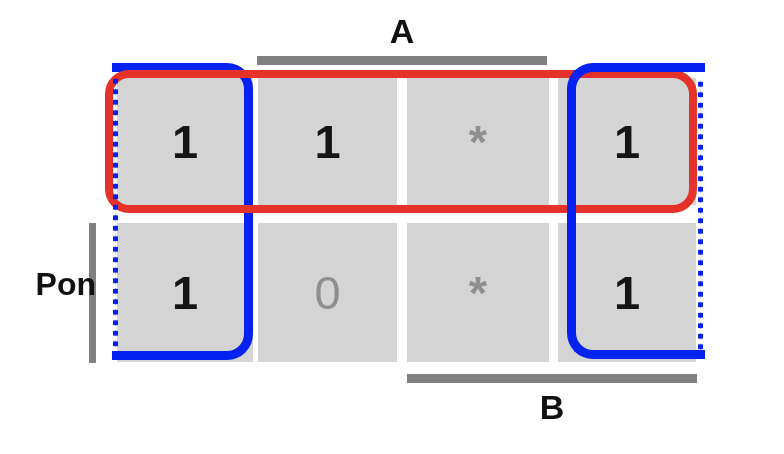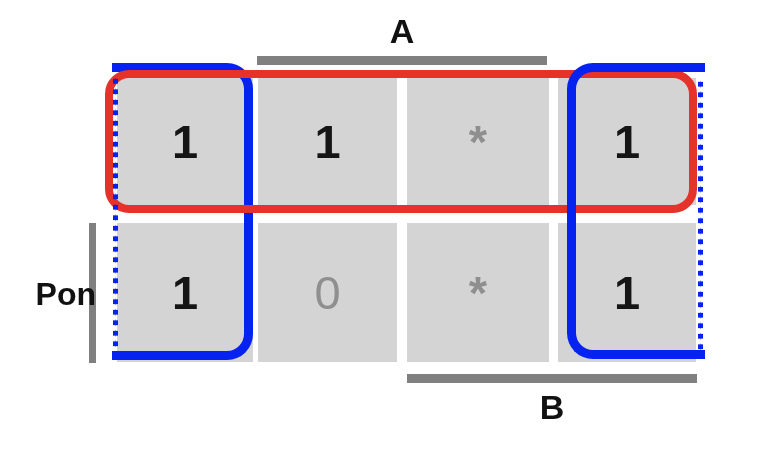--- a/index.html
+++ b/index.html
@@ -38,21 +38,21 @@
   
   .bar{position:absolute;background:var(--bar);z-index:1;}
   .bar-a{left:257px;top:56px;width:290px;height:9px;}
   .bar-b{left:407px;top:374px;width:290px;height:9px;}
   .bar-pon{left:89px;top:223px;width:7px;height:140px;}
 
   
   .varlabel{position:absolute;font-weight:700;color:#111;font-size:34px;line-height:1;z-index:6;}
   .label-a{left:257px;top:14px;width:290px;text-align:center;}
   .label-b{left:407px;top:390px;width:290px;text-align:center;}
-  .label-pon{left:14px;top:278px;width:82px;text-align:right;font-size:32px;}
+  .label-pon{left:14px;top:268px;width:82px;text-align:right;font-size:32px;}
 </style>
 </head>
 <body>
 
 <div id="stage">
 
   <div class="bar bar-a"></div>
   <div class="bar bar-b"></div>
   <div class="bar bar-pon"></div>
 

